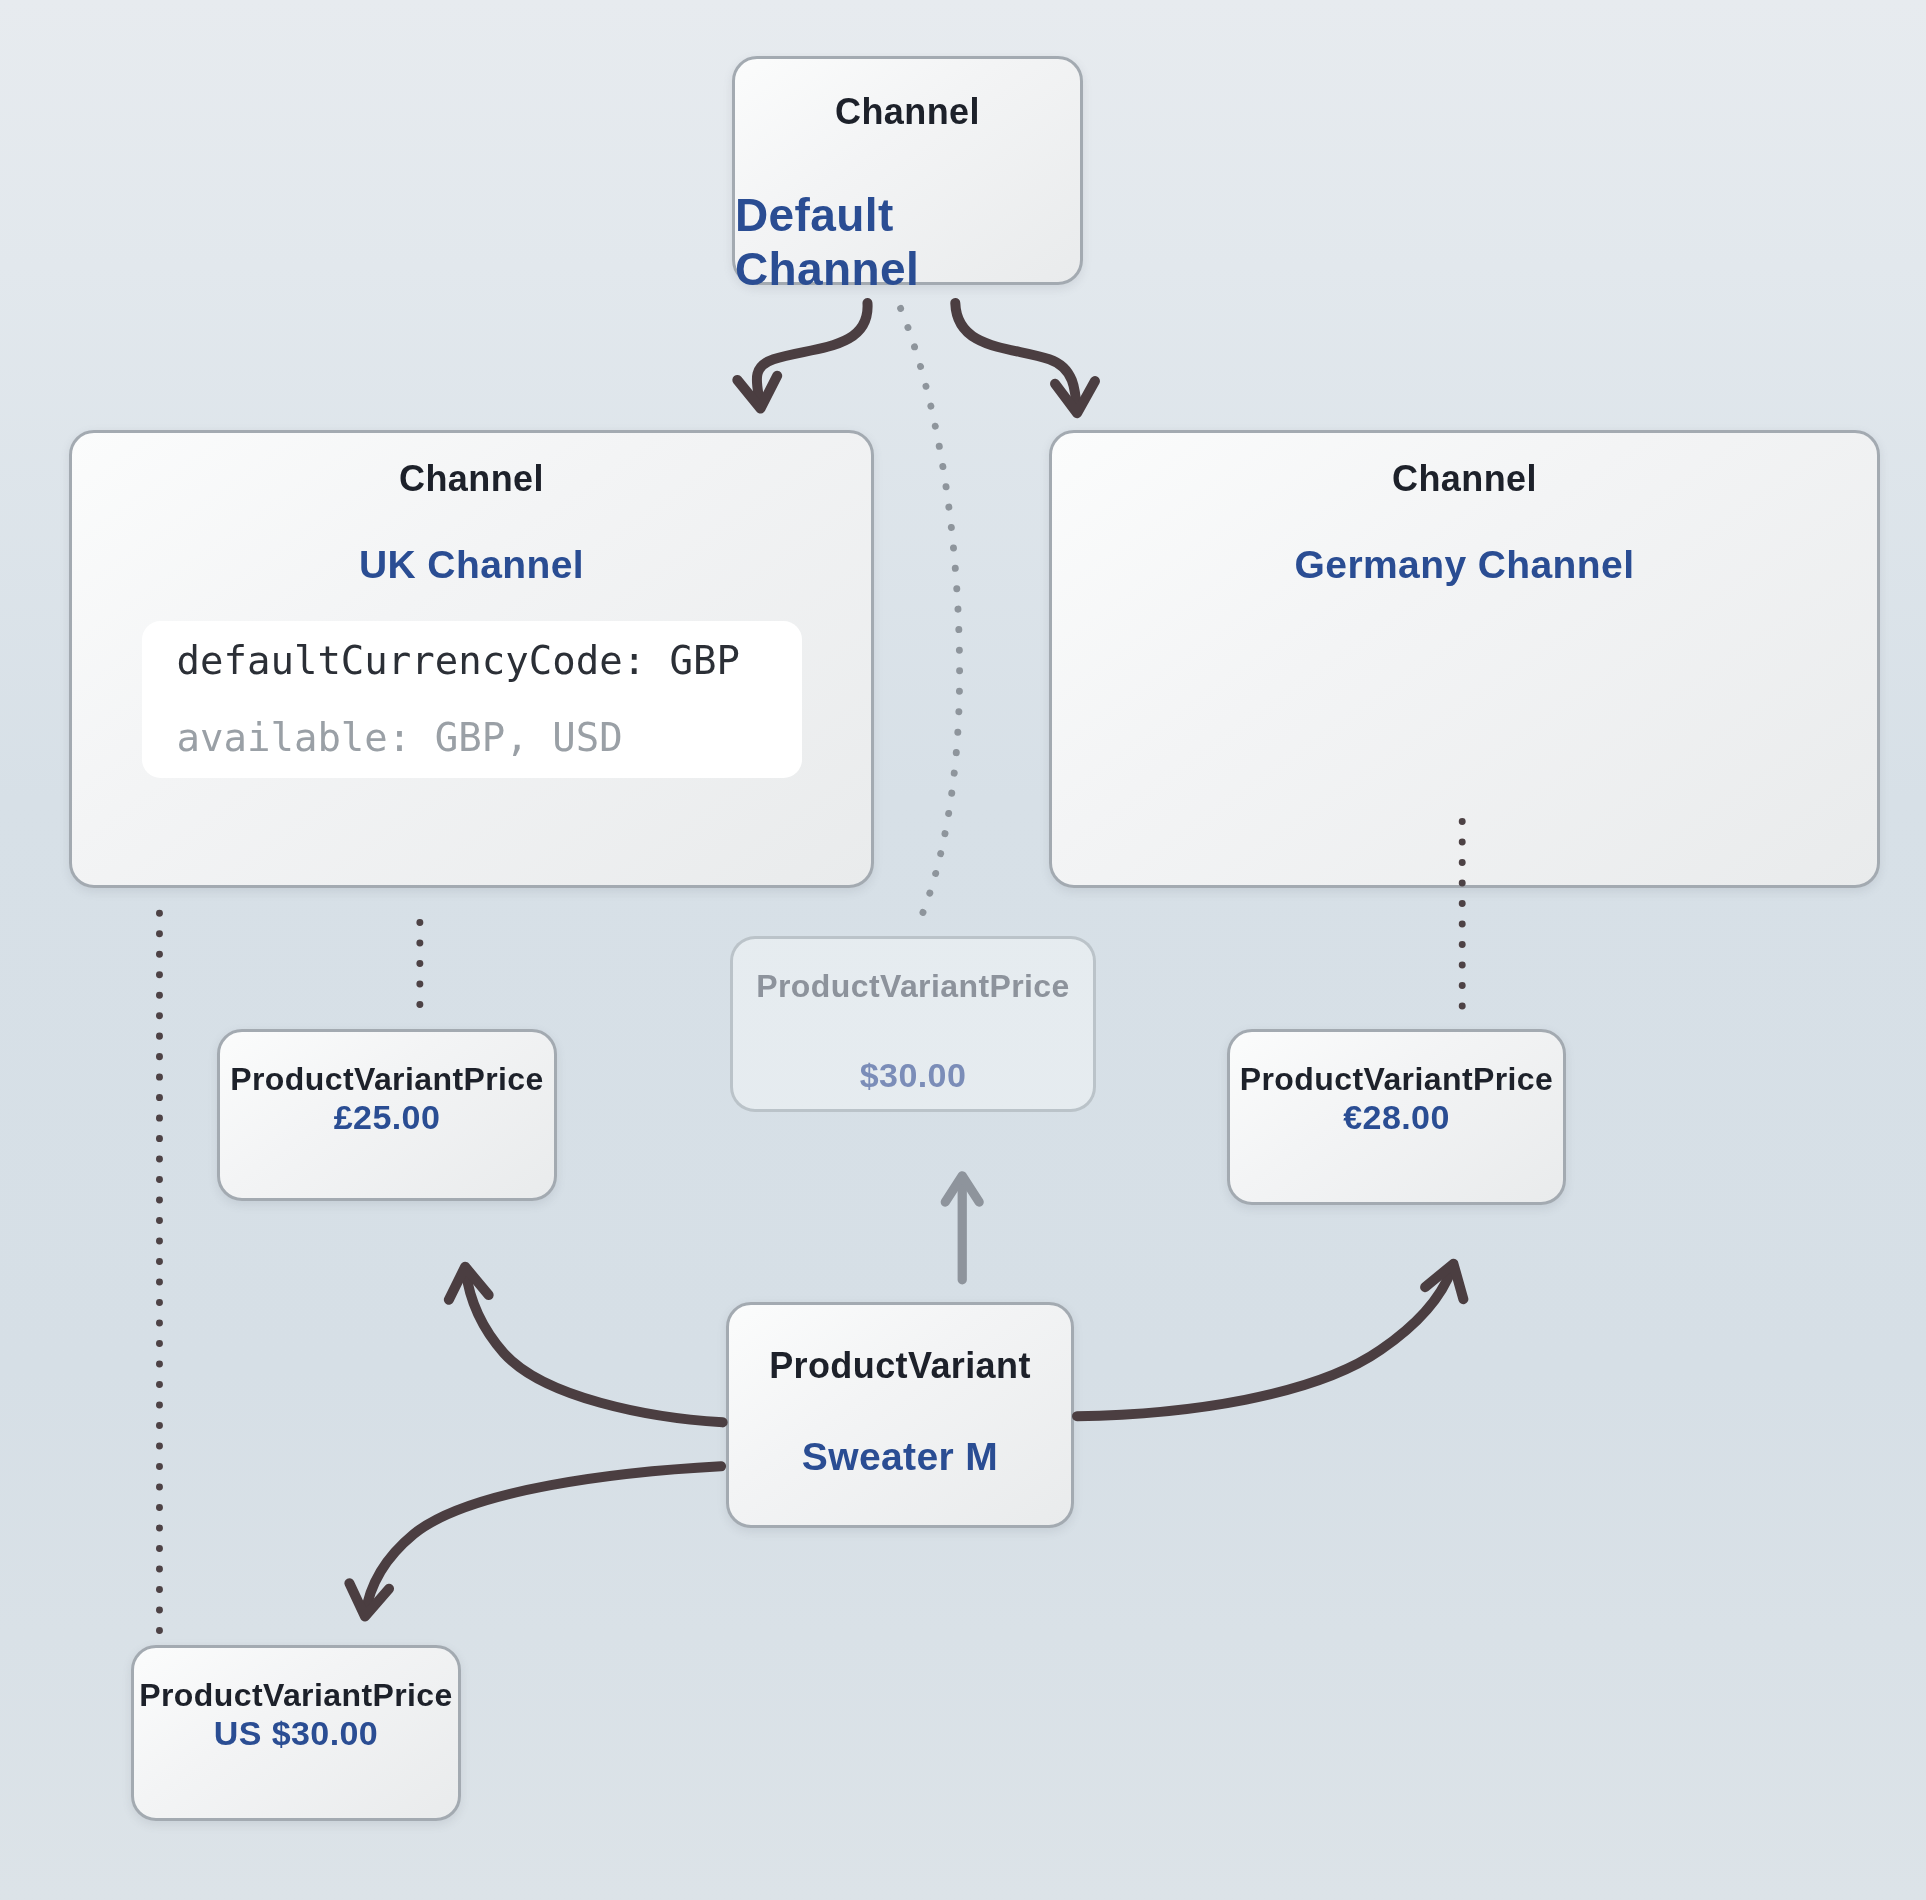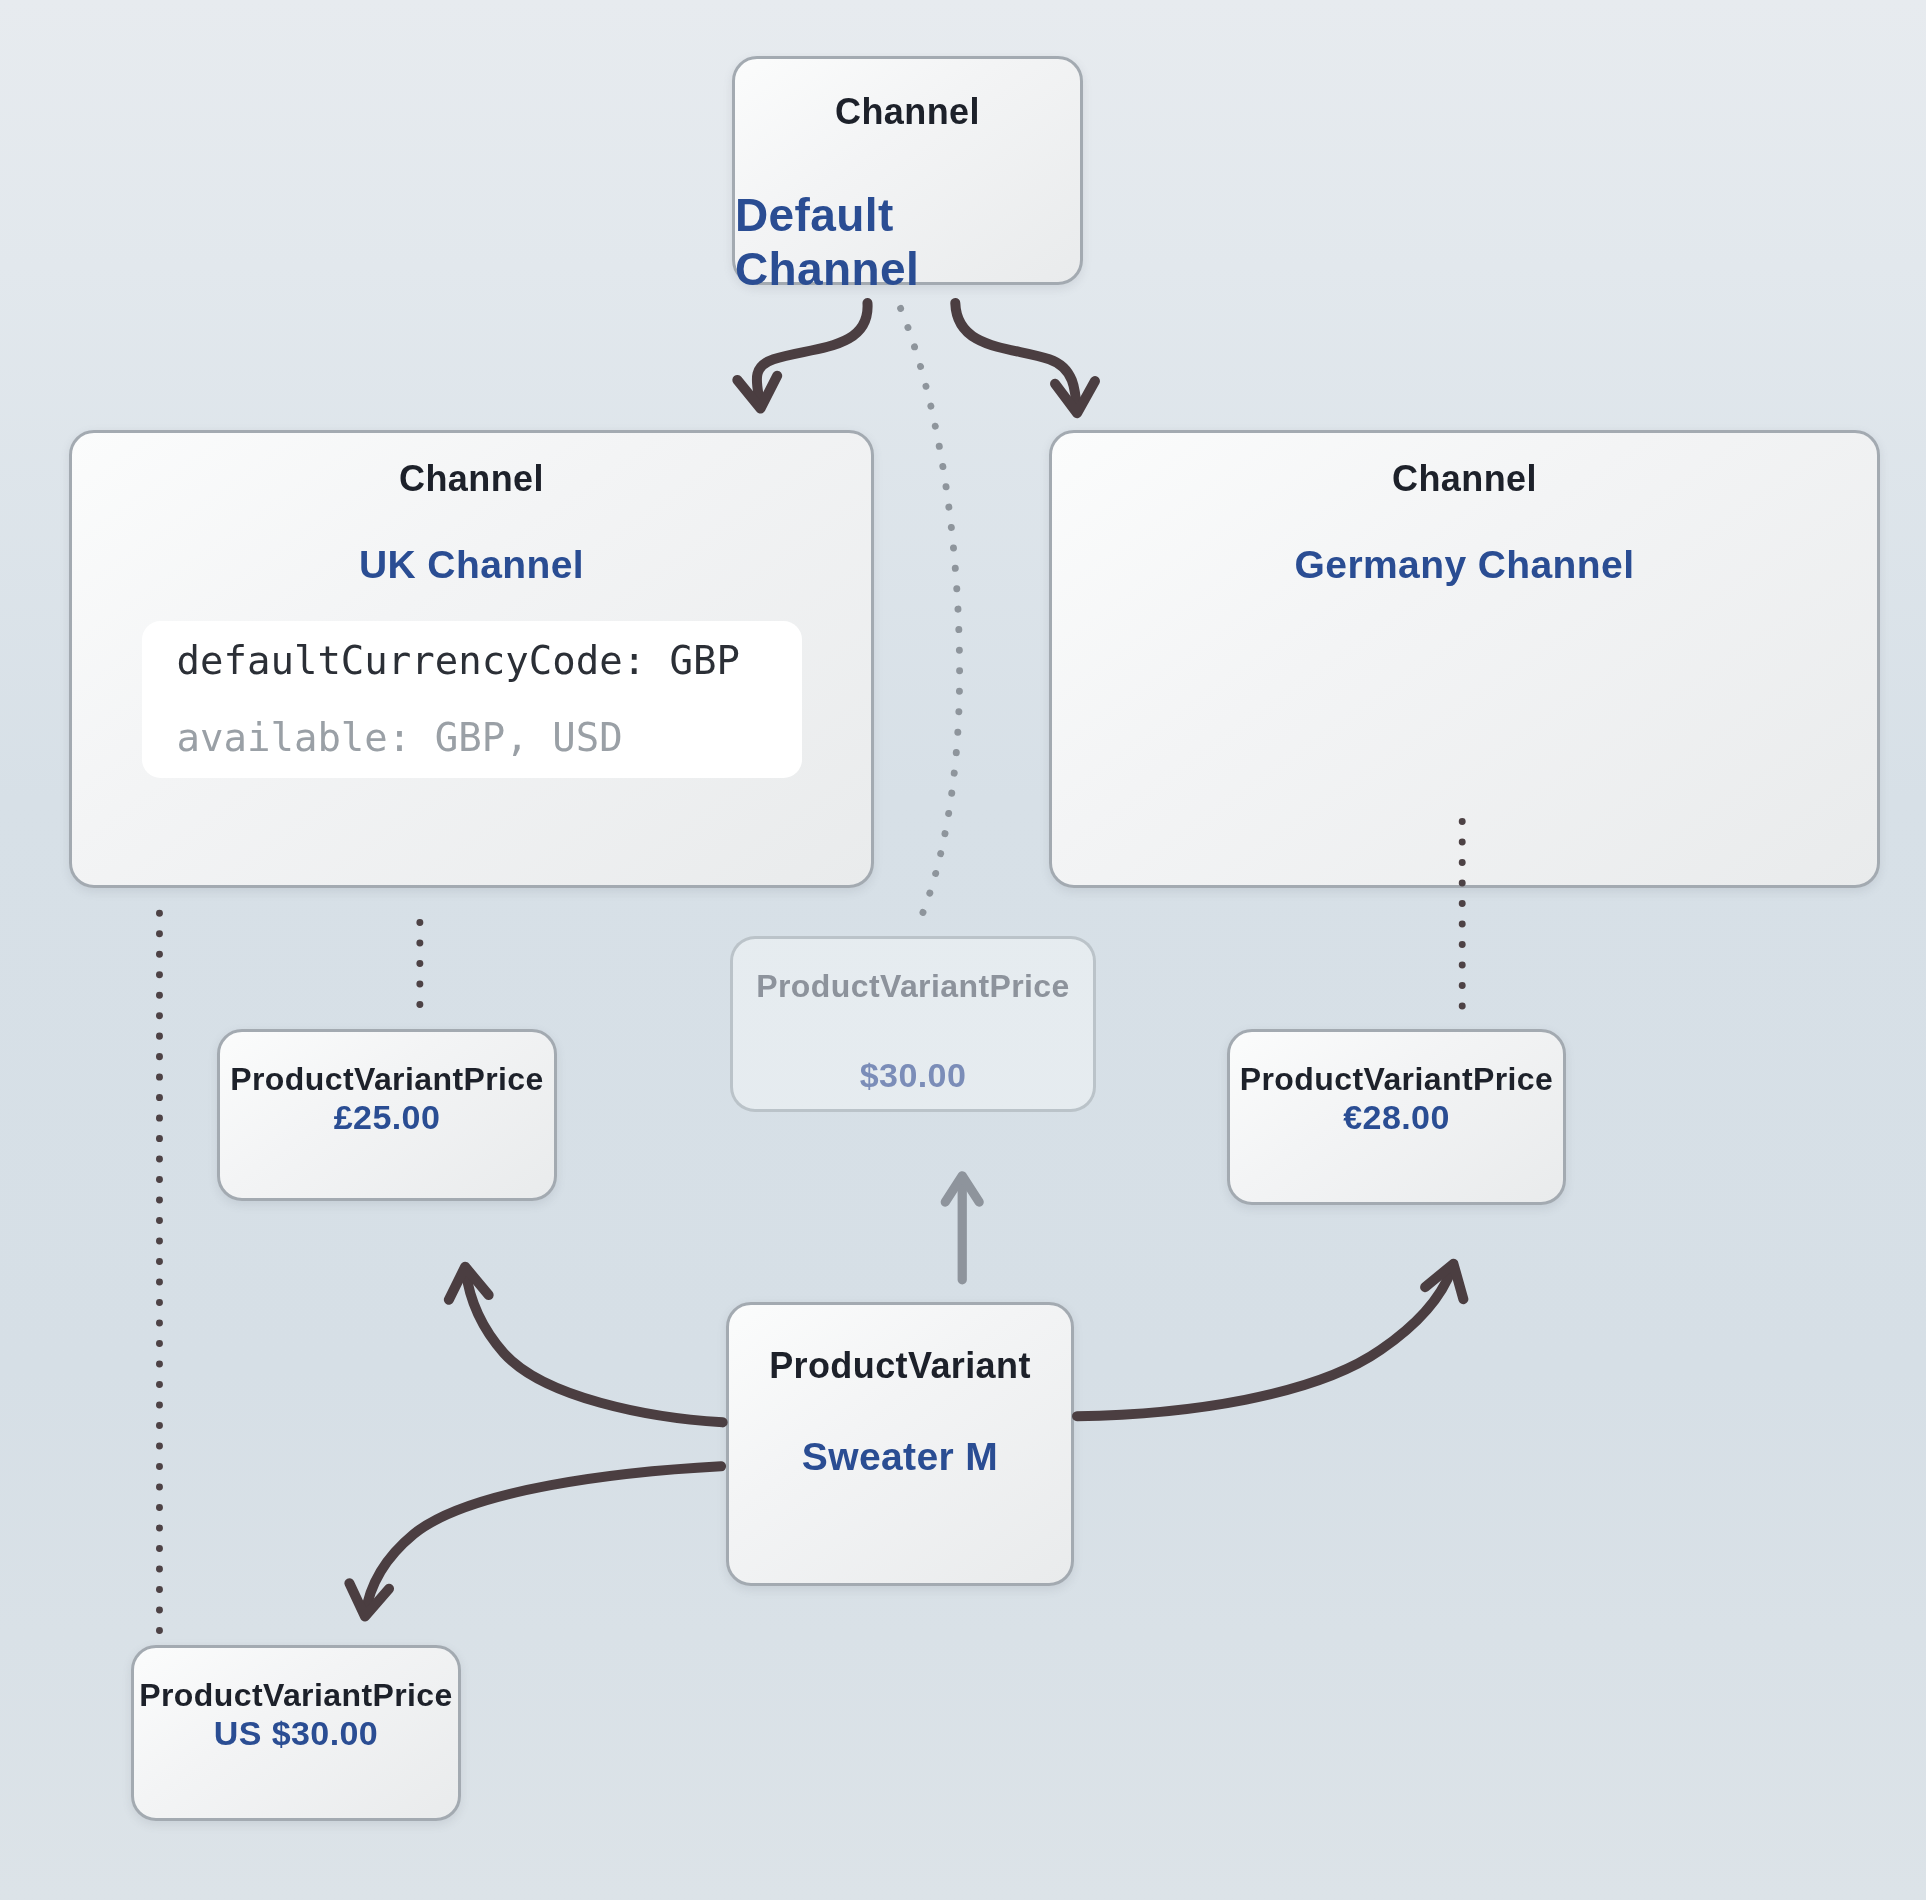--- a/index.html
+++ b/index.html
@@ -64,21 +64,21 @@
     left:730px; top:936px; width:366px; height:176px; padding-top:29px;
     background:rgba(250,252,253,0.42);
     border:3.9px solid rgba(152,160,168,0.55);
     box-shadow:none;
     z-index:1;
   }
   #node-price-default .node-type { color:#8d939c; font-size:32px; }
   #node-price-default .node-name { color:#7b8db8; font-size:34px; margin-top:51px; }
 
   
-  #node-variant { left:726px; top:1302px; width:348px; height:284px; padding-top:40px; }
+  #node-variant { left:726px; top:1302px; width:348px; height:226px; padding-top:40px; }
   #node-variant .node-type { font-size:36px; }
   #node-variant .node-name { font-size:39px; margin-top:48px; }
 </style>
 </head>
 <body>
 
 <div class="canvas">
 
   <div class="node" id="node-default">
     <div class="node-type">Channel</div>

